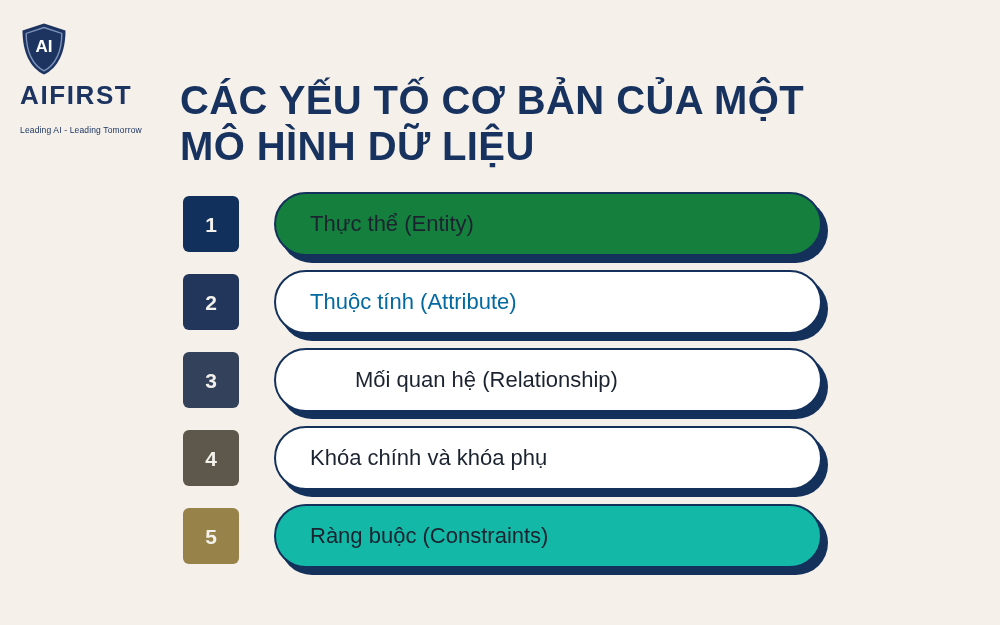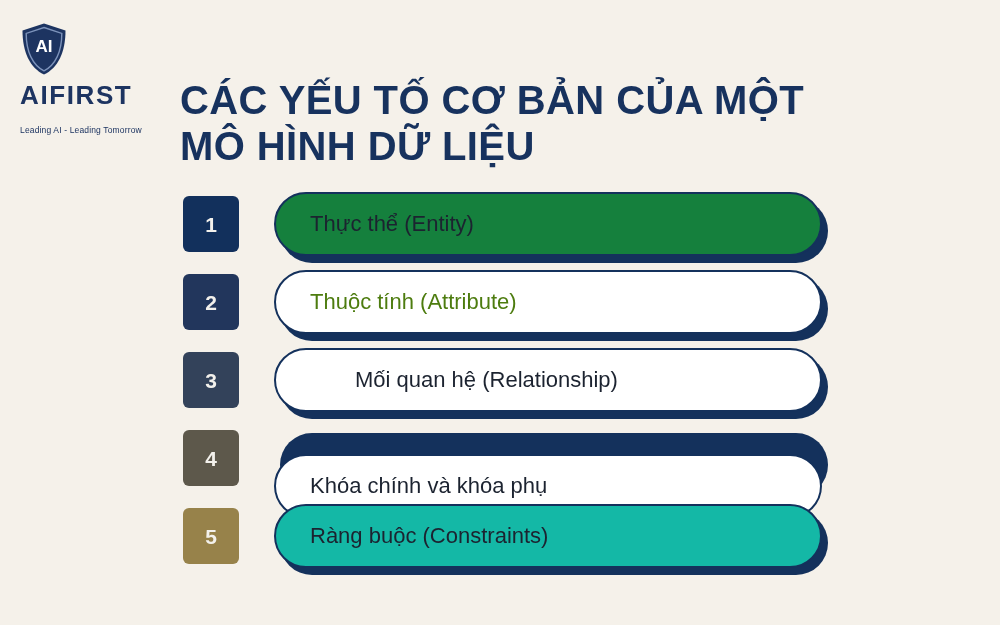--- a/index.html
+++ b/index.html
@@ -162,40 +162,40 @@
         <span class="pill-label" style="color: rgb(28, 35, 48);">Thực thể (Entity)</span>
       </div>
     </div>
   </div>
 
   <div class="row">
     <div class="badge" style="background: rgb(34, 54, 92);">2</div>
     <div class="pill-wrap">
       <div class="pill-shadow" style="background: rgb(20, 49, 92);"></div>
       <div class="pill" style="border-color: rgb(20, 49, 92); background: rgb(255, 255, 255);">
-        <span class="pill-label" style="color: #4d7c0f;">Thuộc tính (Attribute)</span>
+        <span class="pill-label" style="color: #0369a1;">Thuộc tính (Attribute)</span>
       </div>
     </div>
   </div>
 
   <div class="row">
     <div class="badge" style="background: rgb(51, 66, 90);">3</div>
     <div class="pill-wrap">
       <div class="pill-shadow" style="background: rgb(20, 49, 92);"></div>
       <div class="pill" style="border-color: rgb(20, 49, 92); background: rgb(255, 255, 255);">
         <span class="pill-label" style="color: rgb(28, 35, 48); margin-left: 45px;">Mối quan hệ (Relationship)</span>
       </div>
     </div>
   </div>
 
   <div class="row">
     <div class="badge" style="background: rgb(93, 88, 75);">4</div>
     <div class="pill-wrap">
       <div class="pill-shadow" style="background: rgb(20, 49, 92);"></div>
-      <div class="pill" style="border-color: rgb(20, 49, 92); background: rgb(255, 255, 255); margin-top: 28px;">
+      <div class="pill" style="border-color: rgb(20, 49, 92); background: rgb(255, 255, 255);">
         <span class="pill-label" style="color: rgb(28, 35, 48);">Khóa chính và khóa phụ</span>
       </div>
     </div>
   </div>
 
   <div class="row">
     <div class="badge" style="background: rgb(151, 130, 74);">5</div>
     <div class="pill-wrap">
       <div class="pill-shadow" style="background: rgb(20, 49, 92);"></div>
       <div class="pill" style="border-color: rgb(20, 49, 92); background: #14b8a6;">

